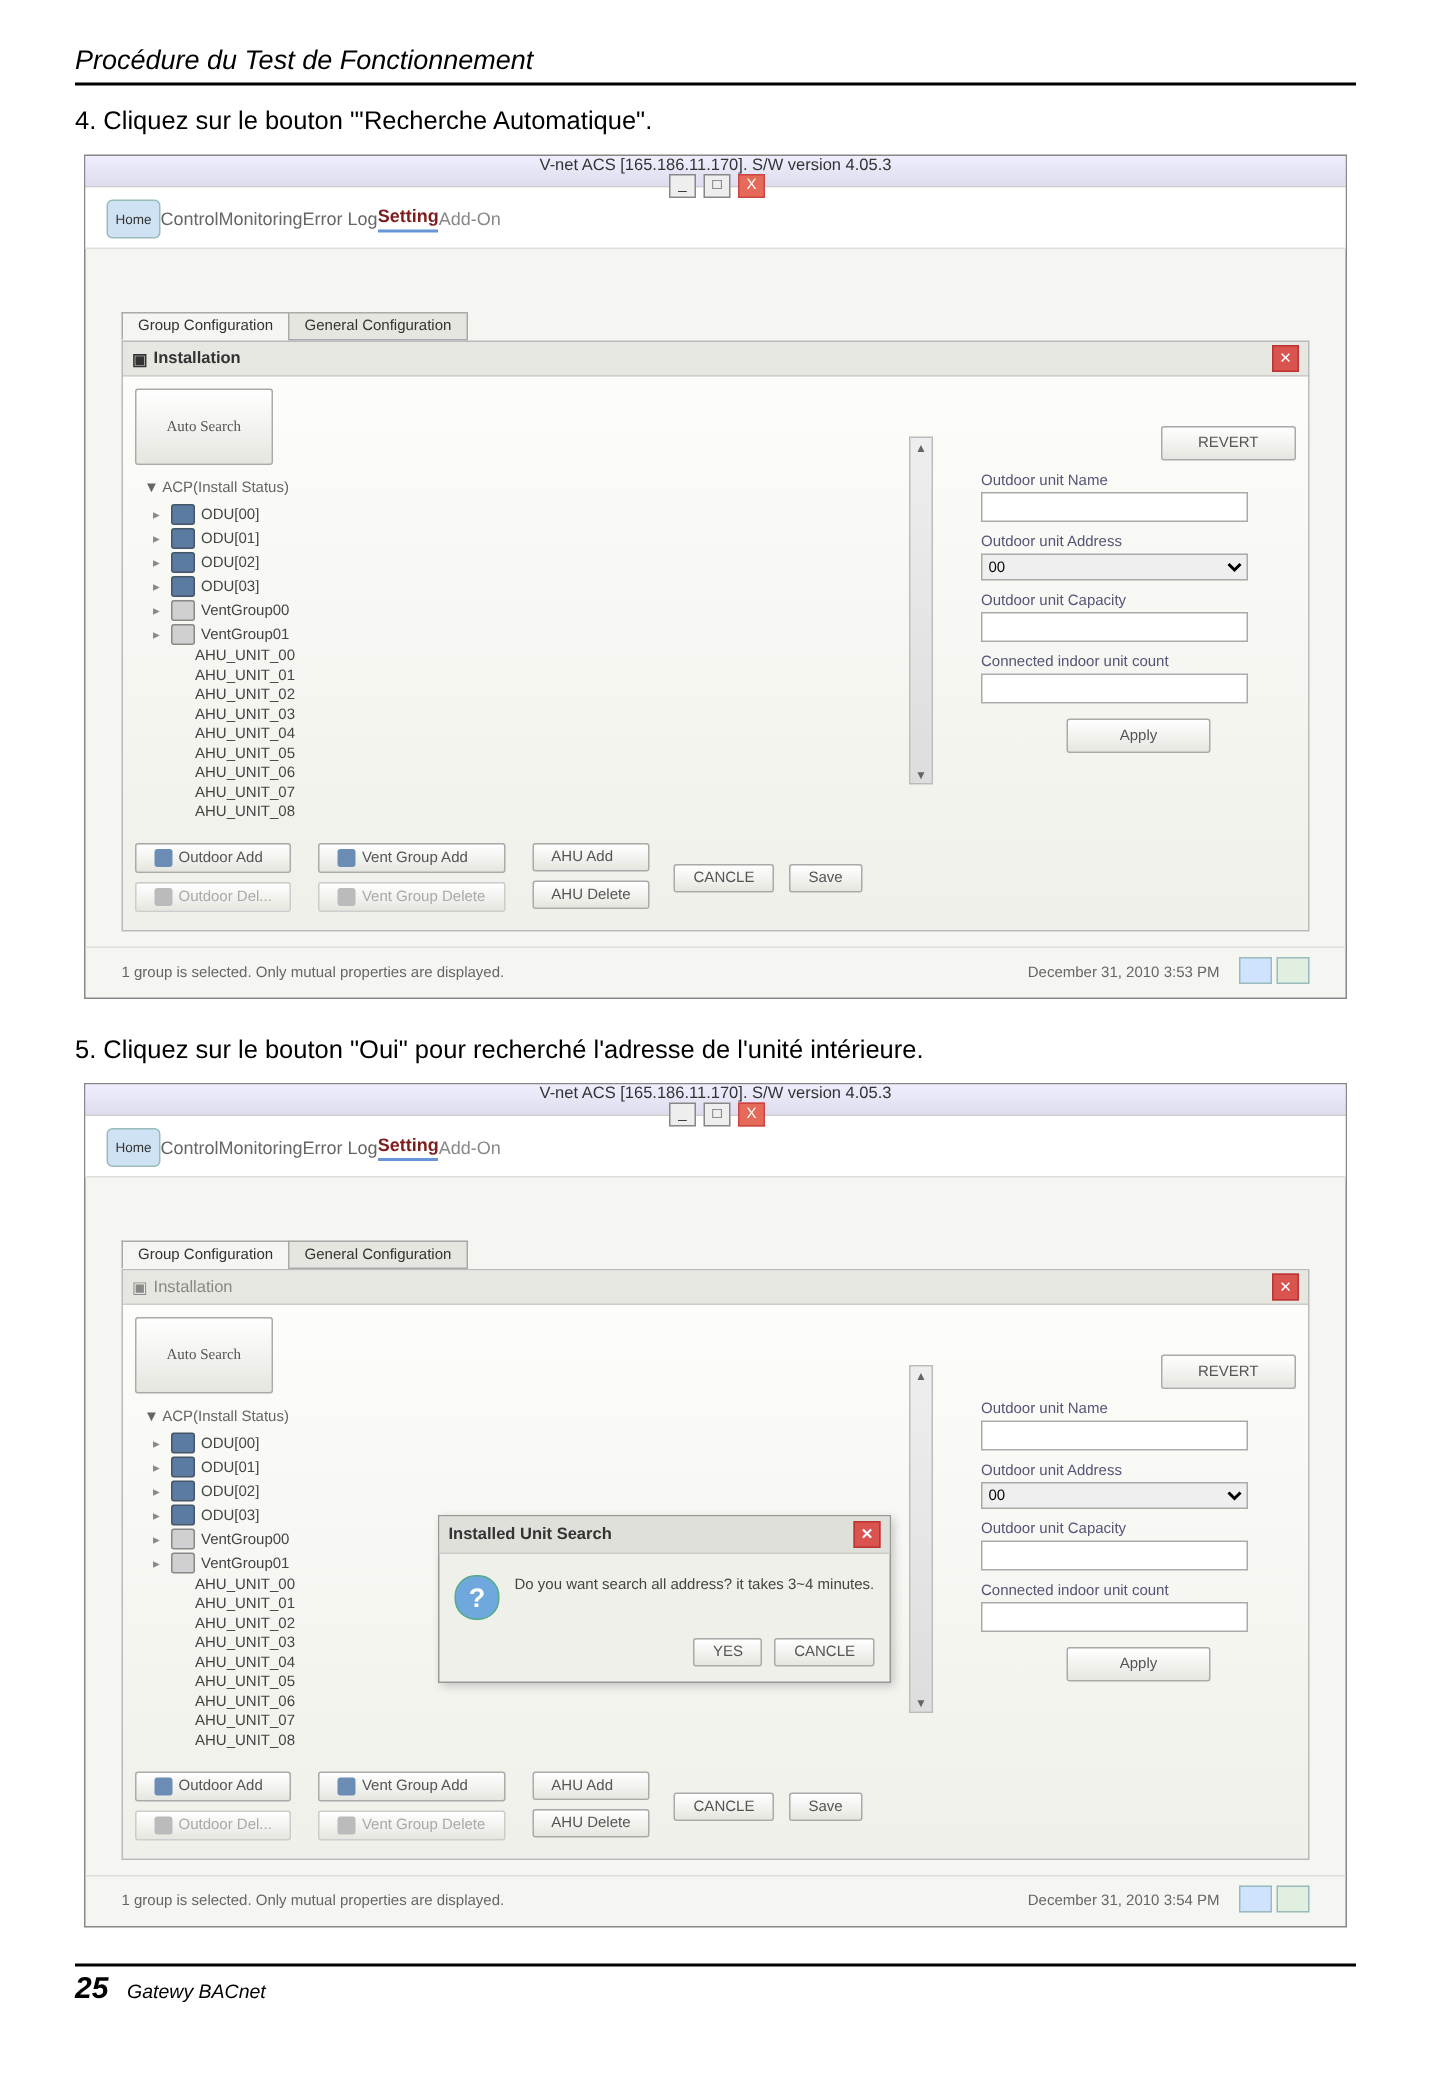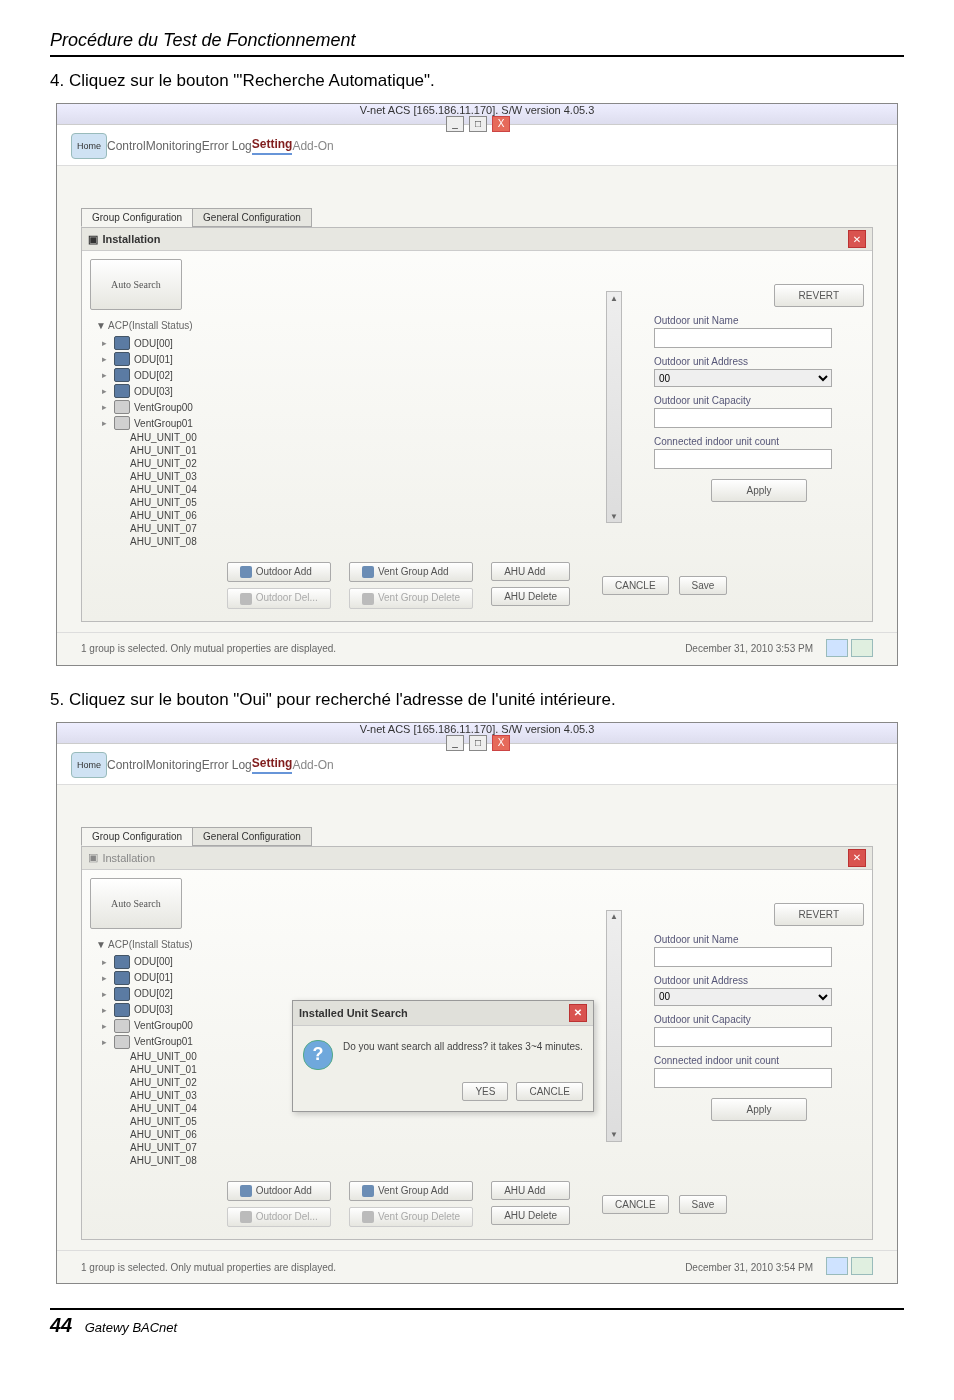--- a/index.html
+++ b/index.html
@@ -196,44 +196,44 @@
     width:178px;height:18px;border:1px solid #aaa;font-size:10px;
   }
   .scrollbar {
     position:absolute;left:-18px;top:32px;width:14px;height:230px;
     background:linear-gradient(#eee,#ddd);border:1px solid #bbb;
     display:flex;flex-direction:column;align-items:center;font-size:8px;color:#666;
   }
   .scrollbar .a{height:12px;display:flex;align-items:center;}
   .scrollbar .track{flex:1;}
   .bottom-buttons {
-    display:flex;gap:32px;align-items:center;
+    display:flex;gap:16px;align-items:center;
     padding:14px 8px 0 8px;
-    justify-content:center;
+    justify-content:flex-start;
   }
   .bottom-buttons .leftset{display:flex;gap:18px;flex-wrap:wrap;}
   .bottom-buttons .leftset .col{display:flex;flex-direction:column;gap:6px;}
   .bottom-buttons .rightset{display:flex;gap:10px;align-items:flex-end;}
   .statusbar {
     display:flex;justify-content:space-between;align-items:center;
     padding:6px 24px 6px 24px;
     font-size:10px;color:#666;
     border-top:1px solid #ddd;
     margin-top:10px;
   }
   .statusbar .iconset span{
     display:inline-block;width:20px;height:16px;background:#cfe3ff;
     border:1px solid #9bb;margin-left:3px;
   }
   .statusbar .iconset span.g{background:#e0efe0;}
 
   
   .dialog {
     position:absolute;
-    left:210px; top:130px;
+    left:210px; top:140px;
     width:300px;
     border:1px solid #999;
     background:#f0f0ea;
     box-shadow:2px 2px 6px rgba(0,0,0,.2);
   }
   .dialog .dtitle{
     display:flex;justify-content:space-between;align-items:center;
     background:#e0e0da;padding:3px 6px;font-size:11px;font-weight:bold;
     border-bottom:1px solid #ccc;
   }
@@ -534,16 +534,16 @@
     <span>1 group is selected. Only mutual properties are displayed.</span>
     <span style="display:flex;align-items:center;gap:10px;">
       <span>December 31, 2010  3:54 PM</span>
       <span class="iconset"><span></span><span class="g"></span></span>
     </span>
   </div>
 </div>
 
 <div class="footer">
   <div>
-    <span class="pg">44</span>
+    <span class="pg">25</span>
     <span class="book">Gatewy BACnet</span>
   </div>
 </div>
 
 </body></html>

